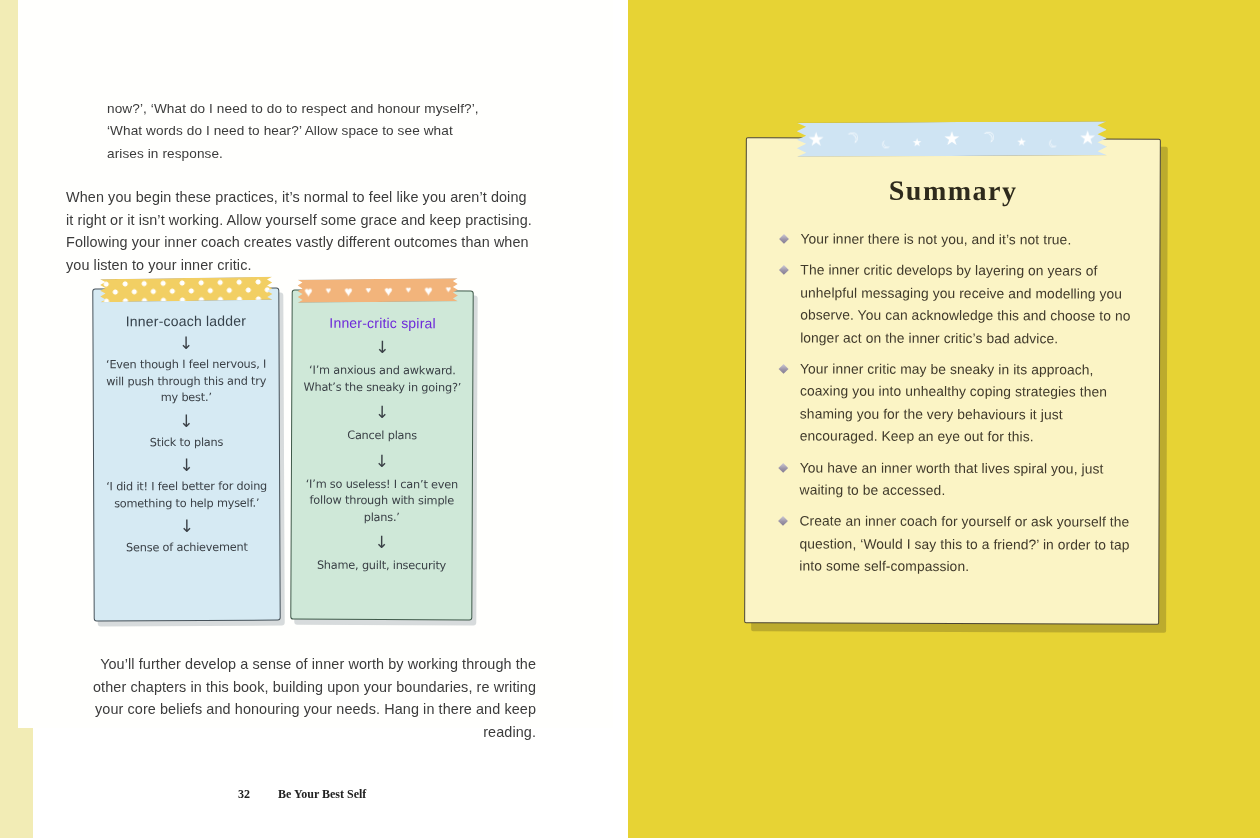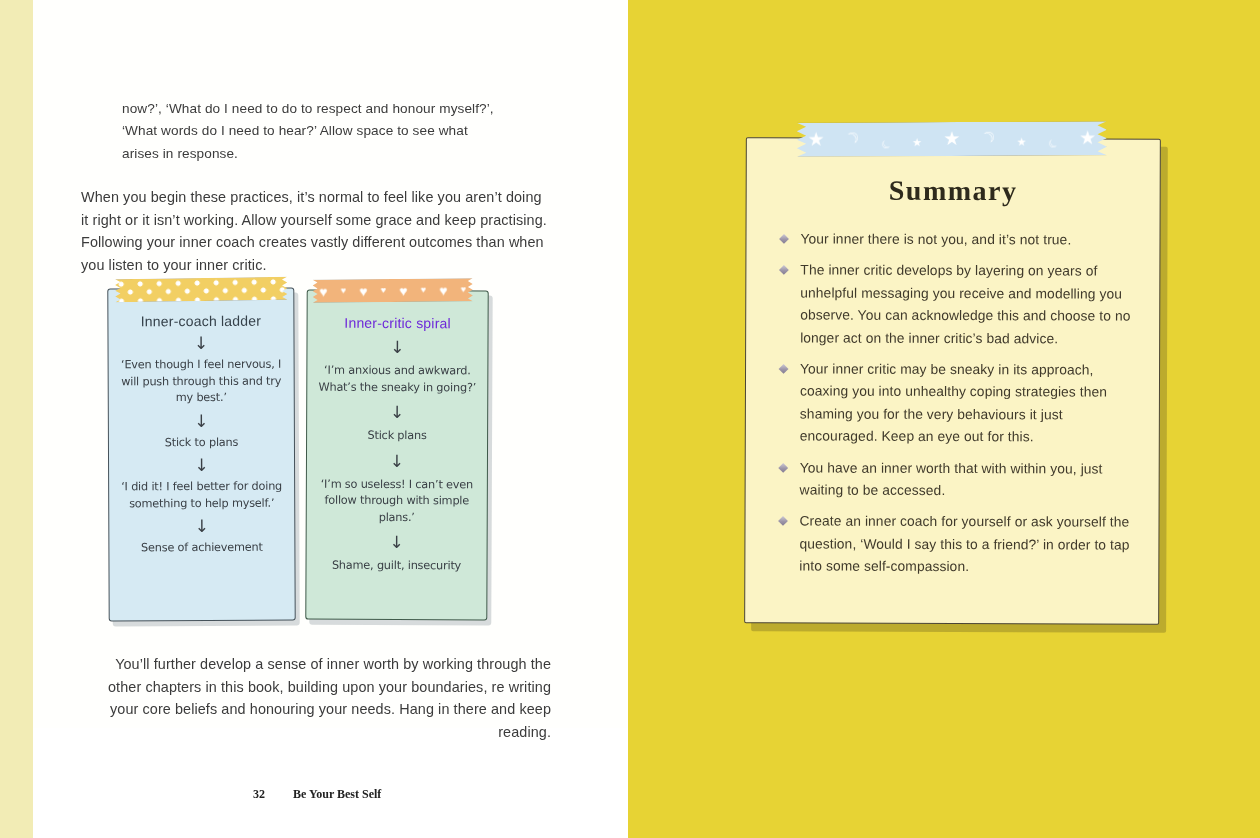--- a/index.html
+++ b/index.html
@@ -3,21 +3,21 @@
 <meta charset="utf-8">
 <style>
   html,body{margin:0;padding:0;}
   body{
     width:1260px;height:838px;position:relative;overflow:hidden;
     background:#ffffff;
     font-family:"Liberation Sans",sans-serif;
     color:#3b3b3b;
   }
   .left-strip{position:absolute;left:0;top:0;width:33px;height:838px;background:#f2ecb5;}
-  .left-page{position:absolute;left:33px;top:0;width:595px;height:728px;background:#fffffd;}
+  .left-page{position:absolute;left:18px;top:0;width:595px;height:728px;background:#fffffd;}
   .right-page{position:absolute;left:628px;top:0;width:632px;height:838px;background:#e7d334;}
 
   
   .quote-para{position:absolute;left:89px;top:84px;width:382px;font-size:13.6px;line-height:22.6px;letter-spacing:.1px;}
   .para-1{position:absolute;left:48px;top:172px;width:468px;font-size:14.4px;line-height:22.4px;letter-spacing:.1px;}
   .para-2{position:absolute;left:48px;top:639px;width:470px;font-size:14.4px;line-height:22.4px;letter-spacing:.1px;text-align:right;}
   .footer{position:absolute;left:220px;top:787px;font-family:"Liberation Serif",serif;font-weight:bold;font-size:12px;color:#222;}
   .footer .pgnum{margin-right:28px;}
 
   
@@ -97,21 +97,21 @@
       <span class="tape-glyph g-big">♥</span>
       <span class="tape-glyph g-small">♥</span>
       <span class="tape-glyph g-big">♥</span>
       <span class="tape-glyph g-small">♥</span>
     </div>
     <div class="card-inner">
       <div class="card-title">Inner-critic spiral</div>
       <div class="arrow">↓</div>
       <div class="hand">‘I’m anxious and awkward. What’s the sneaky in going?’</div>
       <div class="arrow">↓</div>
-      <div class="hand">Stick plans</div>
+      <div class="hand">Cancel plans</div>
       <div class="arrow">↓</div>
       <div class="hand">‘I’m so useless! I can’t even follow through with simple plans.’</div>
       <div class="arrow">↓</div>
       <div class="hand">Shame, guilt, insecurity</div>
     </div>
   </div>
 
   <p class="para-2">You’ll further develop a sense of inner worth by working through the other chapters in this book, building upon your boundaries, re writing your core beliefs and honouring your needs. Hang in there and keep reading.</p>
 
   <div class="footer">
@@ -130,17 +130,17 @@
       <span class="tape-glyph g-moon">☽</span>
       <span class="tape-glyph g-star-small">★</span>
       <span class="tape-glyph g-moon-small">☽</span>
       <span class="tape-glyph g-star-big">★</span>
     </div>
     <div class="summary-title">Summary</div>
     <ul class="summary-list">
       <li><span class="diamond"></span><span>Your inner there is not you, and it’s not true.</span></li>
       <li><span class="diamond"></span><span>The inner critic develops by layering on years of unhelpful messaging you receive and modelling you observe. You can acknowledge this and choose to no longer act on the inner critic’s bad advice.</span></li>
       <li><span class="diamond"></span><span>Your inner critic may be sneaky in its approach, coaxing you into unhealthy coping strategies then shaming you for the very behaviours it just encouraged. Keep an eye out for this.</span></li>
-      <li><span class="diamond"></span><span>You have an inner worth that with within you, just waiting to be accessed.</span></li>
+      <li><span class="diamond"></span><span>You have an inner worth that lives spiral you, just waiting to be accessed.</span></li>
       <li><span class="diamond"></span><span>Create an inner coach for yourself or ask yourself the question, ‘Would I say this to a friend?’ in order to tap into some self-compassion.</span></li>
     </ul>
   </div>
 </div>
 
 </body></html>

